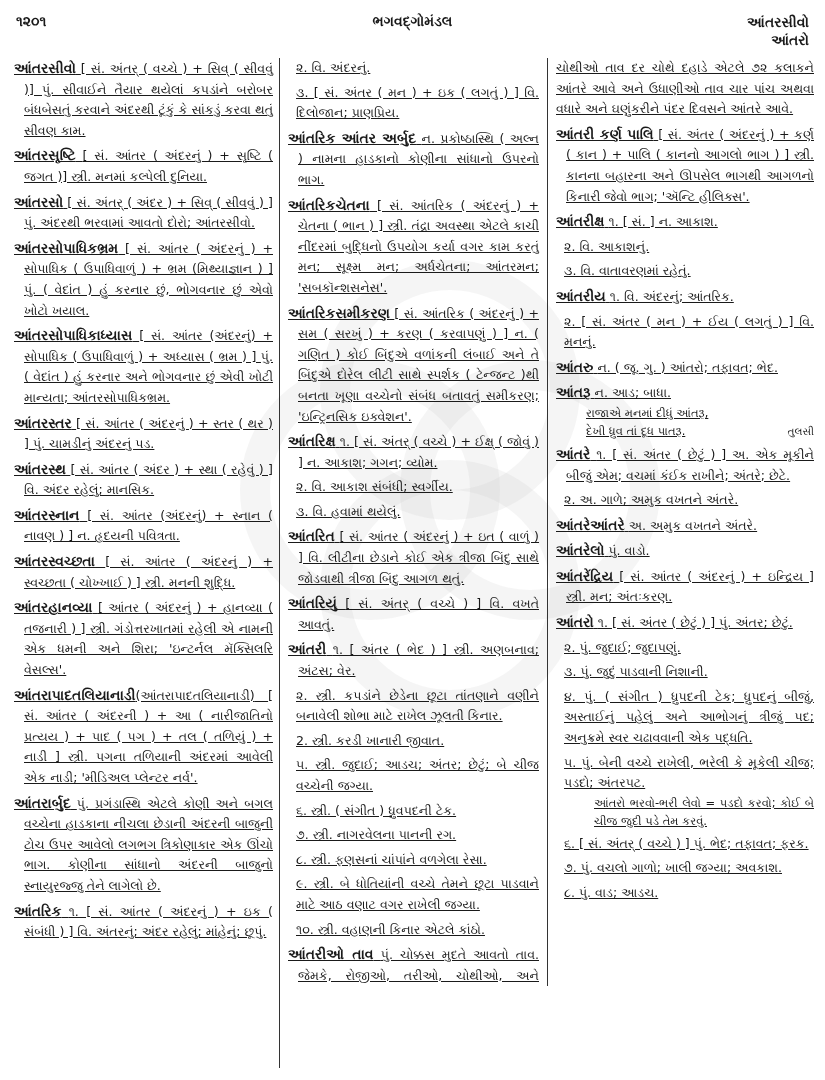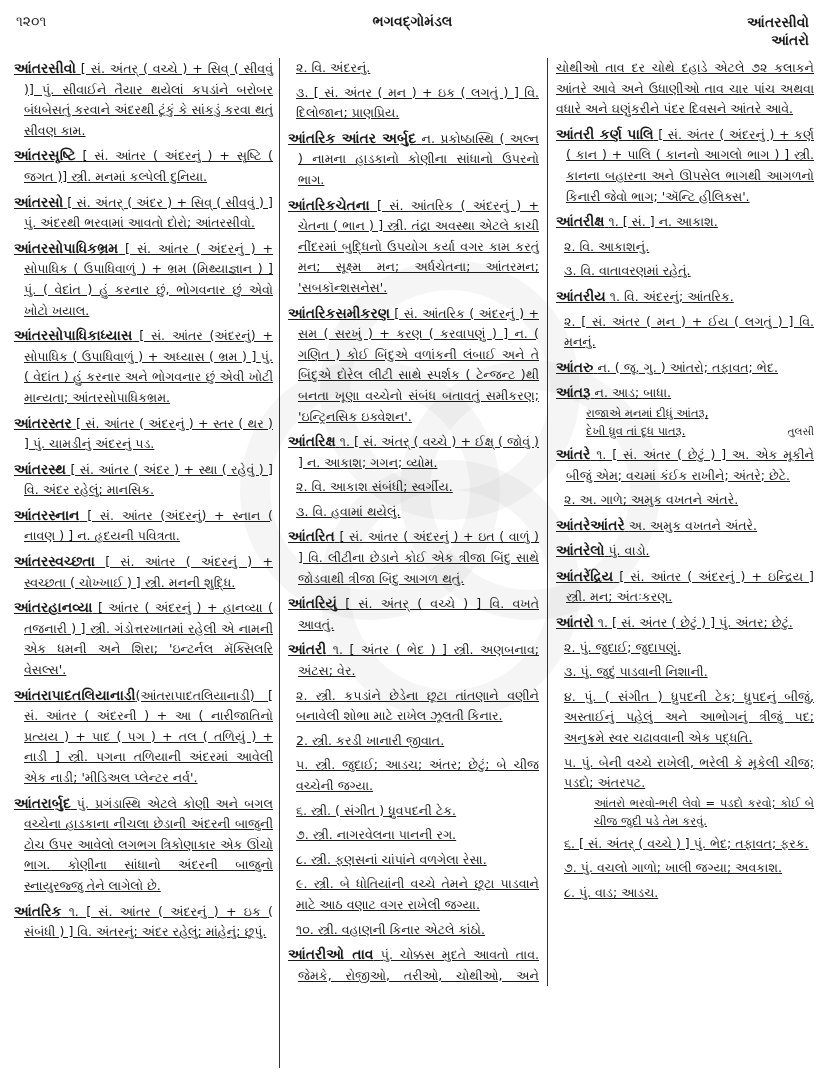--- a/index.html
+++ b/index.html
@@ -12,21 +12,21 @@
   .watermark {
     position:absolute; left:240px; top:300px; width:420px; height:420px;
     pointer-events:none; z-index:0;
   }
   .watermark div {
     position:absolute; border:30px solid rgba(200,200,200,0.18); border-radius:50%;
   }
   .header {
     position:absolute; left:0; top:0; width:825px; height:58px; z-index:1;
   }
-  .hdr-page { position:absolute; left:16px; top:13px; font-size:14px; font-weight:normal; }
+  .hdr-page { position:absolute; left:16px; top:13px; font-size:14px; font-weight:bold; }
   .hdr-title { position:absolute; left:0; right:0; top:13px; text-align:center; font-size:14px; font-weight:bold; }
   .hdr-guide { position:absolute; right:16px; top:13px; text-align:right; font-size:14px; font-weight:bold; line-height:18px; }
   .columns {
     position:absolute; left:14px; top:58px; width:800px; height:1010px;
     display:flex; z-index:1;
   }
   .col {
     box-sizing:border-box; font-size:12.6px; line-height:20.6px; overflow:hidden;text-decoration:underline;
   }
   .col1 { width:266px; padding-right:6px; border-right:1.5px solid #333; }

